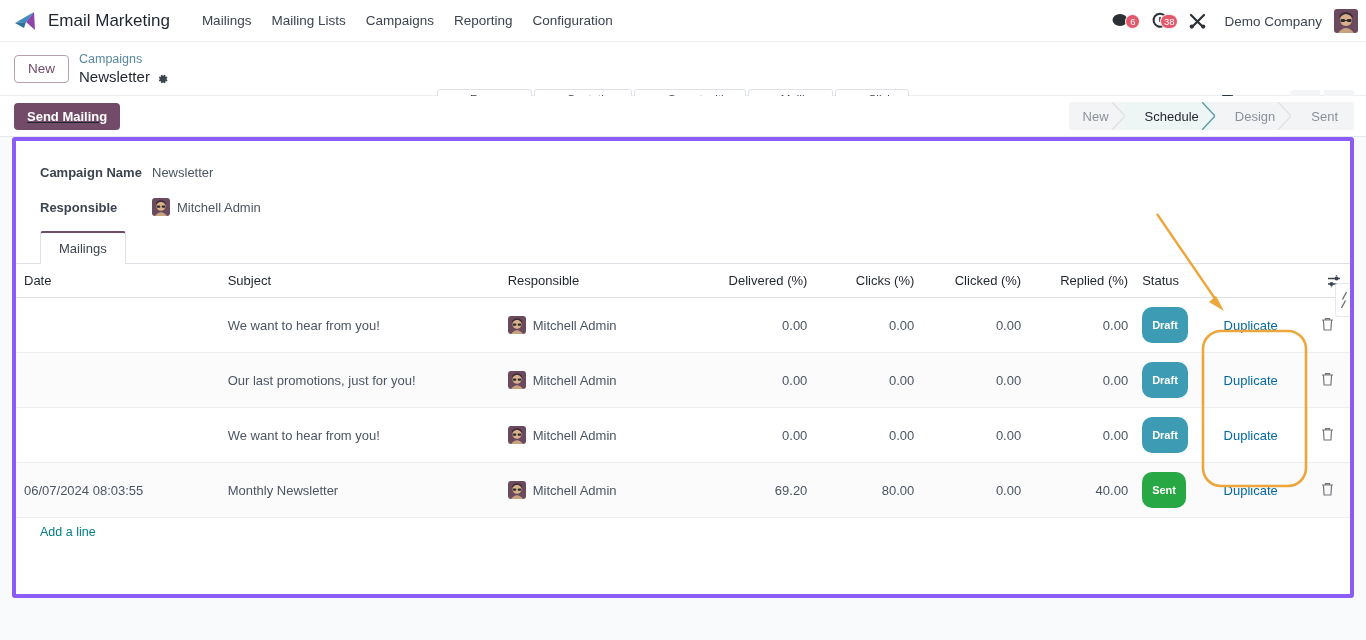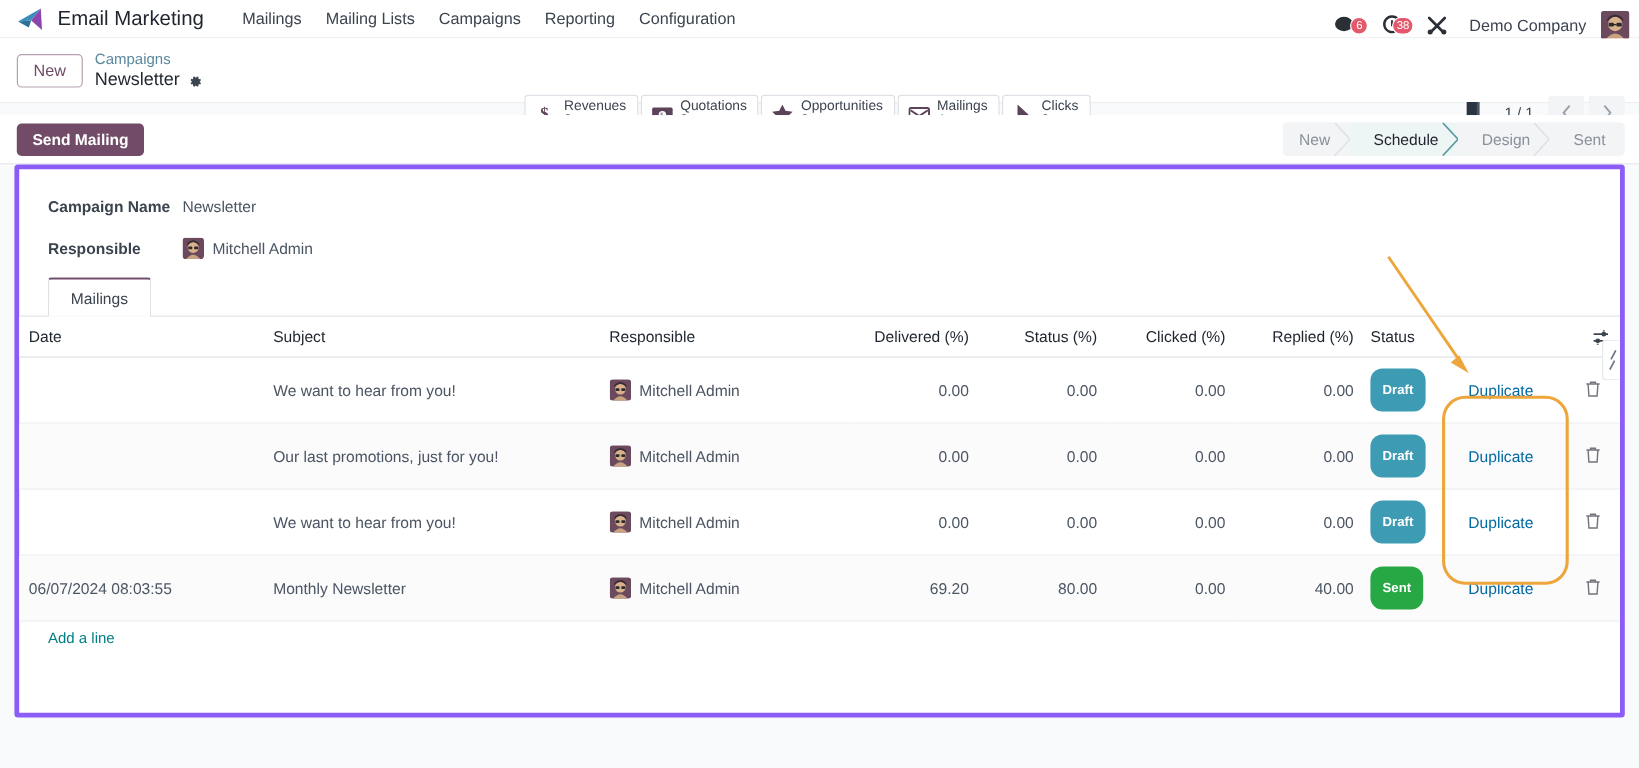--- a/index.html
+++ b/index.html
@@ -7,21 +7,21 @@
     width: 1366px; height: 640px;
     font-family: "Liberation Sans", sans-serif;
     background: #f9fafb;
     color: #1f252e;
     overflow: hidden;
   }
   #app { position: relative; width: 1366px; height: 640px; }
 
   
   .navbar {
-    height: 32px; background: #ffffff;
+    height: 42px; background: #ffffff;
     display: flex; align-items: center;
     padding: 0 10px 0 14px;
     border-bottom: 1px solid #eceef1;
     position: relative;
   }
   .brand-logo { width: 26px; height: 20px; margin-right: 8px; flex: none; }
   .brand-name {
     font-size: 17px; color: #1f252e; margin-right: 22px;
     white-space: nowrap;
   }
@@ -94,20 +94,21 @@
   }
   .pager-btn:first-of-type { border-radius: 3px 0 0 3px; }
   .pager-btn:last-of-type { border-radius: 0 3px 3px 0; }
 
   
   .sheet-bg { position: absolute; top: 96px; left: 0; right: 0; bottom: 0; background: #f9fafb; }
   .statusbar-row {
     height: 41px; background: #fff; border-bottom: 1px solid #e6e8eb;
     display: flex; align-items: center; padding: 0 12px 0 14px;
     position: relative;
+    text-decoration: underline;
   }
   .btn-send {
     background: #714b67; color: #fff; border: none;
     font-size: 13px; font-weight: bold;
     padding: 6px 13px; border-radius: 4px; cursor: pointer;
   }
   .statusbar {
     position: absolute; right: 12px; top: 6px;
     display: flex; background: #f3f4f6; border-radius: 4px; overflow: hidden;
     height: 28px;
@@ -428,21 +429,21 @@
               <col style="width:60px">
               <col style="width:105px">
               <col style="width:45px">
           </colgroup>
           <thead>
             <tr>
               <th>Date</th>
               <th>Subject</th>
               <th>Responsible</th>
               <th class="num">Delivered (%)</th>
-              <th class="num">Status (%)</th>
+              <th class="num">Clicks (%)</th>
               <th class="num">Clicked (%)</th>
               <th class="num">Replied (%)</th>
               <th style="padding-left:6px">Status</th>
               <th></th>
               <th></th>
             </tr>
           </thead>
           <tbody>
             <tr>
               <td></td>

